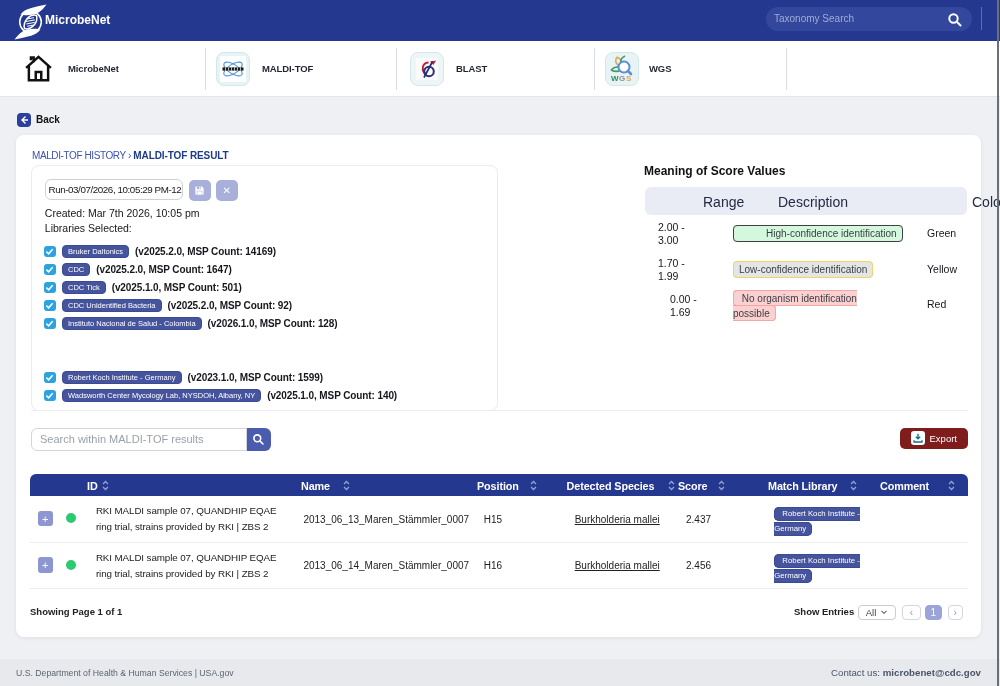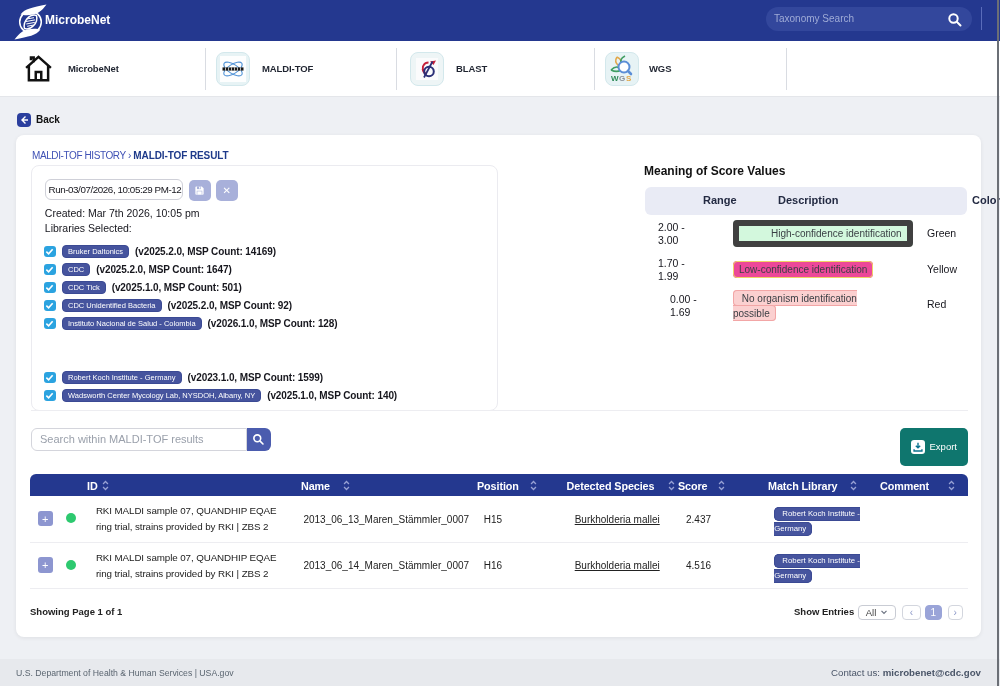--- a/index.html
+++ b/index.html
@@ -25,29 +25,29 @@
 .runinput { position:absolute; left:12.5px; top:13px; width:138px; height:21.5px; border:1px solid #cfd0d8; border-radius:6px; font-size:9.8px; letter-spacing:-0.42px; color:#16161d; line-height:19px; padding-left:3px; white-space:nowrap; overflow:hidden; background:#fff; }
 .sqbtn { position:absolute; top:14px; width:21.5px; height:21px; background:#a8b0da; border-radius:5px; color:#fff; display:flex; align-items:center; justify-content:center; font-size:10px; }
 .created { position:absolute; left:12.8px; top:41px; font-size:10.5px; color:#16161d; }
 .libsel { position:absolute; left:12.8px; top:56px; font-size:10.5px; color:#16161d; }
 .librow { position:absolute; left:12px; height:12px; display:flex; align-items:center; }
 .cb { width:11.5px; height:11.5px; background:#2ba3e0; border-radius:3px; display:inline-flex; align-items:center; justify-content:center; flex:none; }
 .libbadge { background:#46549e; border:1px solid #3b4a94; color:#fff; font-size:7.5px; border-radius:4px; padding:1px 5px 1.5px; margin-left:6.5px; white-space:nowrap; }
 .libtxt { font-size:10px; font-weight:bold; color:#16161d; margin-left:6px; white-space:nowrap; letter-spacing:-0.1px; }
 .msv-title { position:absolute; left:628px; top:29px; font-size:12px; font-weight:bold; color:#111; }
 .msv-head { position:absolute; left:628.7px; top:52px; width:322px; height:27.5px; background:#e9ebf5; border-radius:6px; }
-.msv-head span { position:absolute; top:7px; font-size:11px; font-weight:bold; color:#232a42;padding-left:45px; }
+.msv-head span { position:absolute; top:7px; font-size:14px; font-weight:normal; color:#232a42;padding-left:45px; }
 .msv-cell { position:absolute; font-size:10.5px; color:#16161d; }
 .sbadge { display:inline; font-size:10px; font-weight:500; color:#3a3f44; border-radius:4px; padding:1.5px 5px 2px; line-height:15px; }
-.sb-green { background:#d3f8dd; border:6px solid #404040;padding-left:32px; }
-.sb-yellow { background:#ec4899; border:1px solid #efd466; }
+.sb-green { background:#d3f8dd; border:1px solid #404040;padding-left:32px; }
+.sb-yellow { background:#e5e5e5; border:1px solid #efd466; }
 .sb-red { background:#fbd0d0; border:1px solid #f2a6a6;margin-top:6px; }
 .search-in { position:absolute; left:15px; top:293px; width:216px; height:23px; border:1px solid #d4d5dc; border-radius:6px 0 0 6px; font-size:11px; color:#9aa0ab; line-height:21px; padding-left:8px; background:#fff; }
 .search-btn { position:absolute; left:231px; top:293px; width:23.6px; height:23px; background:#4b5cae; border-radius:0 6px 6px 0; display:flex; align-items:center; justify-content:center; }
-.export { position:absolute; left:884px; top:292.5px; width:67.5px; height:38px; background:#0f766e; border-radius:5px; display:flex; align-items:center; justify-content:center; color:#fff; font-size:9.5px; }
+.export { position:absolute; left:884px; top:292.5px; width:67.5px; height:21px; background:#7f1d1d; border-radius:5px; display:flex; align-items:center; justify-content:center; color:#fff; font-size:9.5px; }
 .thead { position:absolute; left:14px; top:339px; width:938px; height:22px; background:#24388f; border-radius:6px 6px 0 0; color:#fff; }
 .th { position:absolute; top:5.5px; font-size:10.8px; font-weight:bold; letter-spacing:-0.1px; }
 .sorticon { position:absolute; top:5.5px; }
 .trow { position:absolute; left:14px; width:938px; height:46.6px; border-bottom:1px solid #ededf1; font-size:9.8px; color:#222; }
 .plusbtn { position:absolute; left:7.8px; top:14.8px; width:15px; height:15.5px; background:#8d96d0; border-radius:3px; color:#fff; display:flex; align-items:center; justify-content:center; font-size:11px; }
 .gdot { position:absolute; left:36.4px; top:17.2px; width:10px; height:10px; border-radius:50%; background:#2dc96f; }
 .mlbadge { background:#46549e; border:1px solid #3b4a94; color:#fff; font-size:7.8px; border-radius:5px; padding:1px 5px 2px; }
 .showing { position:absolute; left:14px; top:471px; font-size:9.5px; font-weight:bold; color:#222; }
 .sentries { position:absolute; top:471px; font-size:9.5px; font-weight:bold; color:#222; }
 .selbox { position:absolute; left:842px; top:469.5px; width:38px; height:15.5px; border:1px solid #c9ccd4; border-radius:4px; font-size:9.5px; color:#444; display:flex; align-items:center; justify-content:center; }
@@ -306,21 +306,21 @@
     <div style="position:absolute; left:656px; top:17.5px; font-size:10px;">2.437</div>
     <div style="position:absolute; left:744.2px; top:10px; width:90px; line-height:14.4px;"><span class="mlbadge">&nbsp;Robert Koch Institute - Germany</span></div>
   </div>
   <div class="trow" style="top:407.6px;">
     <div class="plusbtn">+</div>
     <div class="gdot"></div>
     <div style="position:absolute; left:65.9px; top:7px; line-height:16.2px; letter-spacing:-0.1px;">RKI MALDI sample 07, QUANDHIP EQAE<br>ring trial, strains provided by RKI | ZBS 2</div>
     <div style="position:absolute; left:273.4px; top:17.5px; font-size:10px;">2013_06_14_Maren_Stämmler_0007</div>
     <div style="position:absolute; left:453.8px; top:17.5px; font-size:10px;">H16</div>
     <div style="position:absolute; left:544.7px; top:17.5px; font-size:10px; text-decoration:underline;">Burkholderia mallei</div>
-    <div style="position:absolute; left:656px; top:17.5px; font-size:10px;">4.516</div>
+    <div style="position:absolute; left:656px; top:17.5px; font-size:10px;">2.456</div>
     <div style="position:absolute; left:744.2px; top:10px; width:90px; line-height:14.4px;"><span class="mlbadge">&nbsp;Robert Koch Institute - Germany</span></div>
   </div>
   <div class="showing">Showing Page 1 of 1</div>
   <div class="sentries" style="left:778px;">Show Entries</div>
   <div class="selbox">All<svg width="8" height="8" viewBox="0 0 8 8" style="margin-left:4px;">
         <path d="M1.5 2.8 L4 5.3 L6.5 2.8" stroke="#6b7280" stroke-width="1.2" fill="none"></path>
       </svg></div>
   <div class="pgbtn" style="left:886px;">‹</div>
   <div class="pgbtn" style="left:908.6px; width:17.4px; background:#9aa4d8; color:#fff; border-color:#9aa4d8;">1</div>
   <div class="pgbtn" style="left:931.6px; width:15.4px;">›</div>

